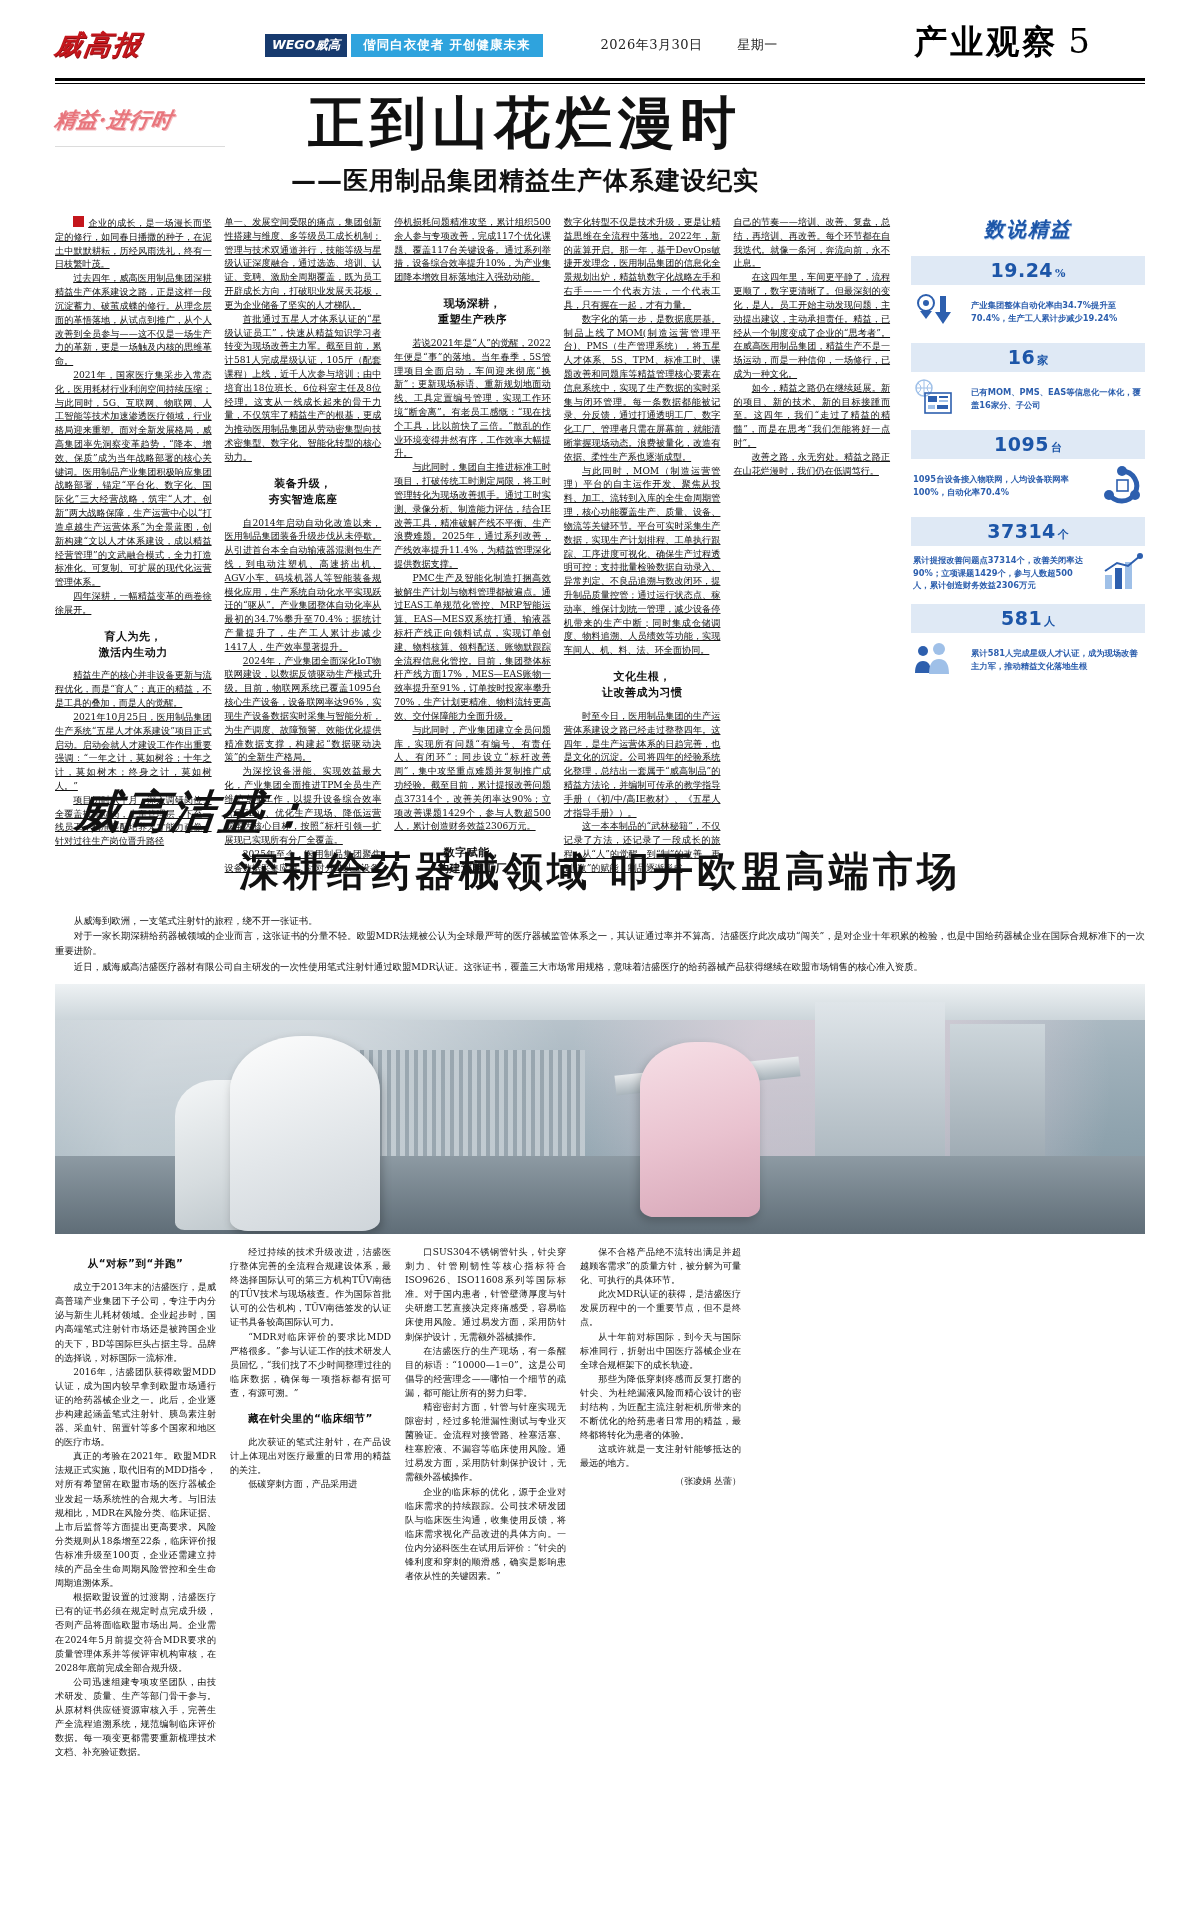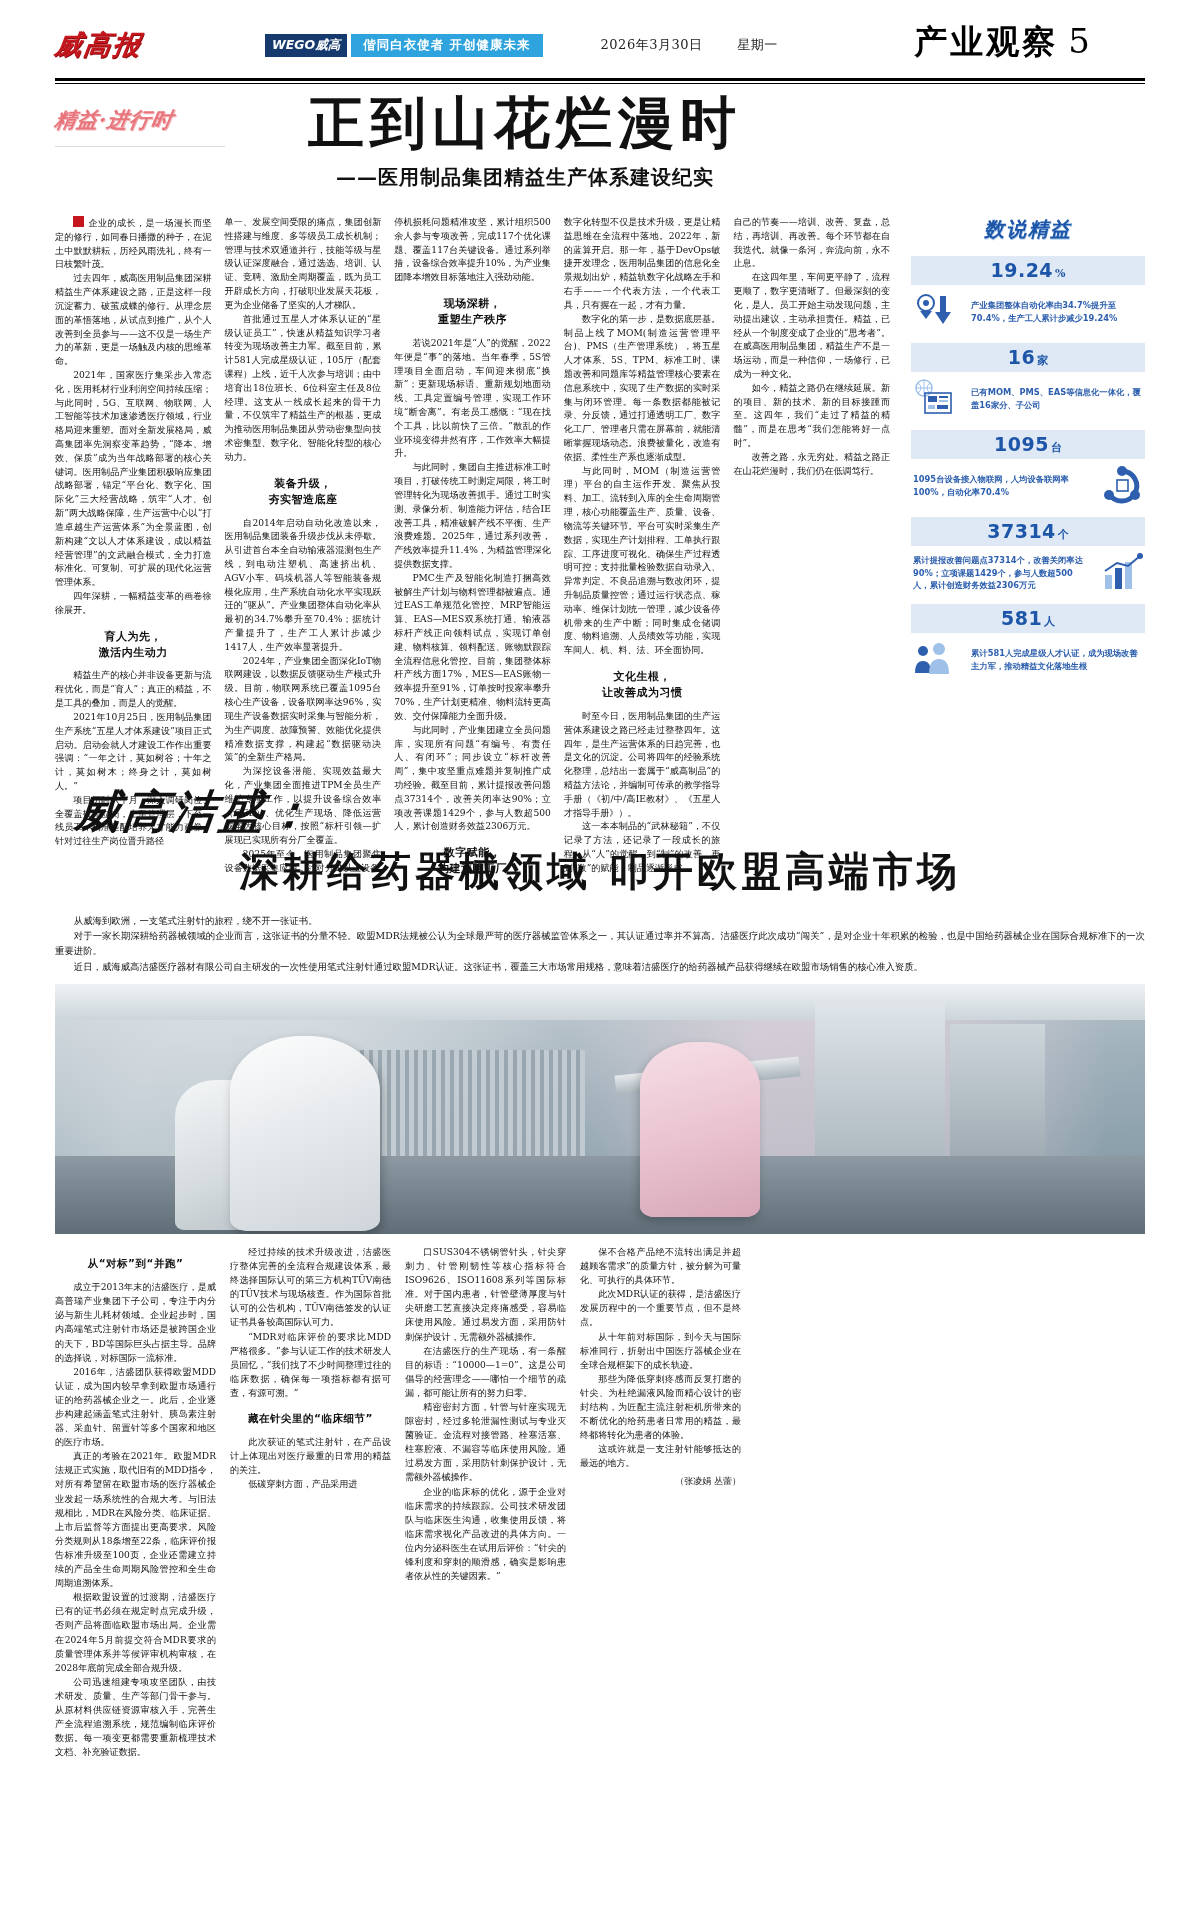--- a/index.html
+++ b/index.html
@@ -59,28 +59,28 @@
     font-style:italic; transform:skewX(-10deg); letter-spacing:1px;
     text-shadow:1px 1px 0 #f3b9bd;
   }
   .kicker-rule { position:absolute; left:0; top:62px; width:170px; border-top:1px solid #dcdcdc; }
   .a1-title {
     text-align:center; font-size:56px; font-weight:bold; letter-spacing:6px;
     font-family:"DejaVu Sans", sans-serif; padding-top:8px; line-height:1.1;
     margin-right:150px;
   }
   .a1-sub {
-    text-align:center; font-size:20px; font-weight:bold; letter-spacing:1px;
+    text-align:center; font-size:25px; font-weight:bold; letter-spacing:1px;
     margin-top:10px; margin-right:150px; font-family:"DejaVu Sans", sans-serif;
   }
 
   
   .a1-body { display:flex; gap:13px; margin-top:14px; height:560px; }
   .col { width:162px; font-size:9.1px; line-height:1.52; text-align:justify; }
-  .col p { margin:0 0 0 0; text-indent:2em; }
+  .col p { margin:0 0 0 0; text-indent:2em;text-decoration:underline; }
   .col p.noind { text-indent:0; }
   .sec-h {
     font-weight:bold; font-size:11px; text-align:center; line-height:1.45;
     margin:11px 0 9px 0; font-family:"DejaVu Sans", sans-serif; letter-spacing:0.5px;
   }
   .lead-mark {
     display:inline-block; width:11px; height:11px; background:#c4161c;
     margin-right:4px; vertical-align:-1px;
   }
 

